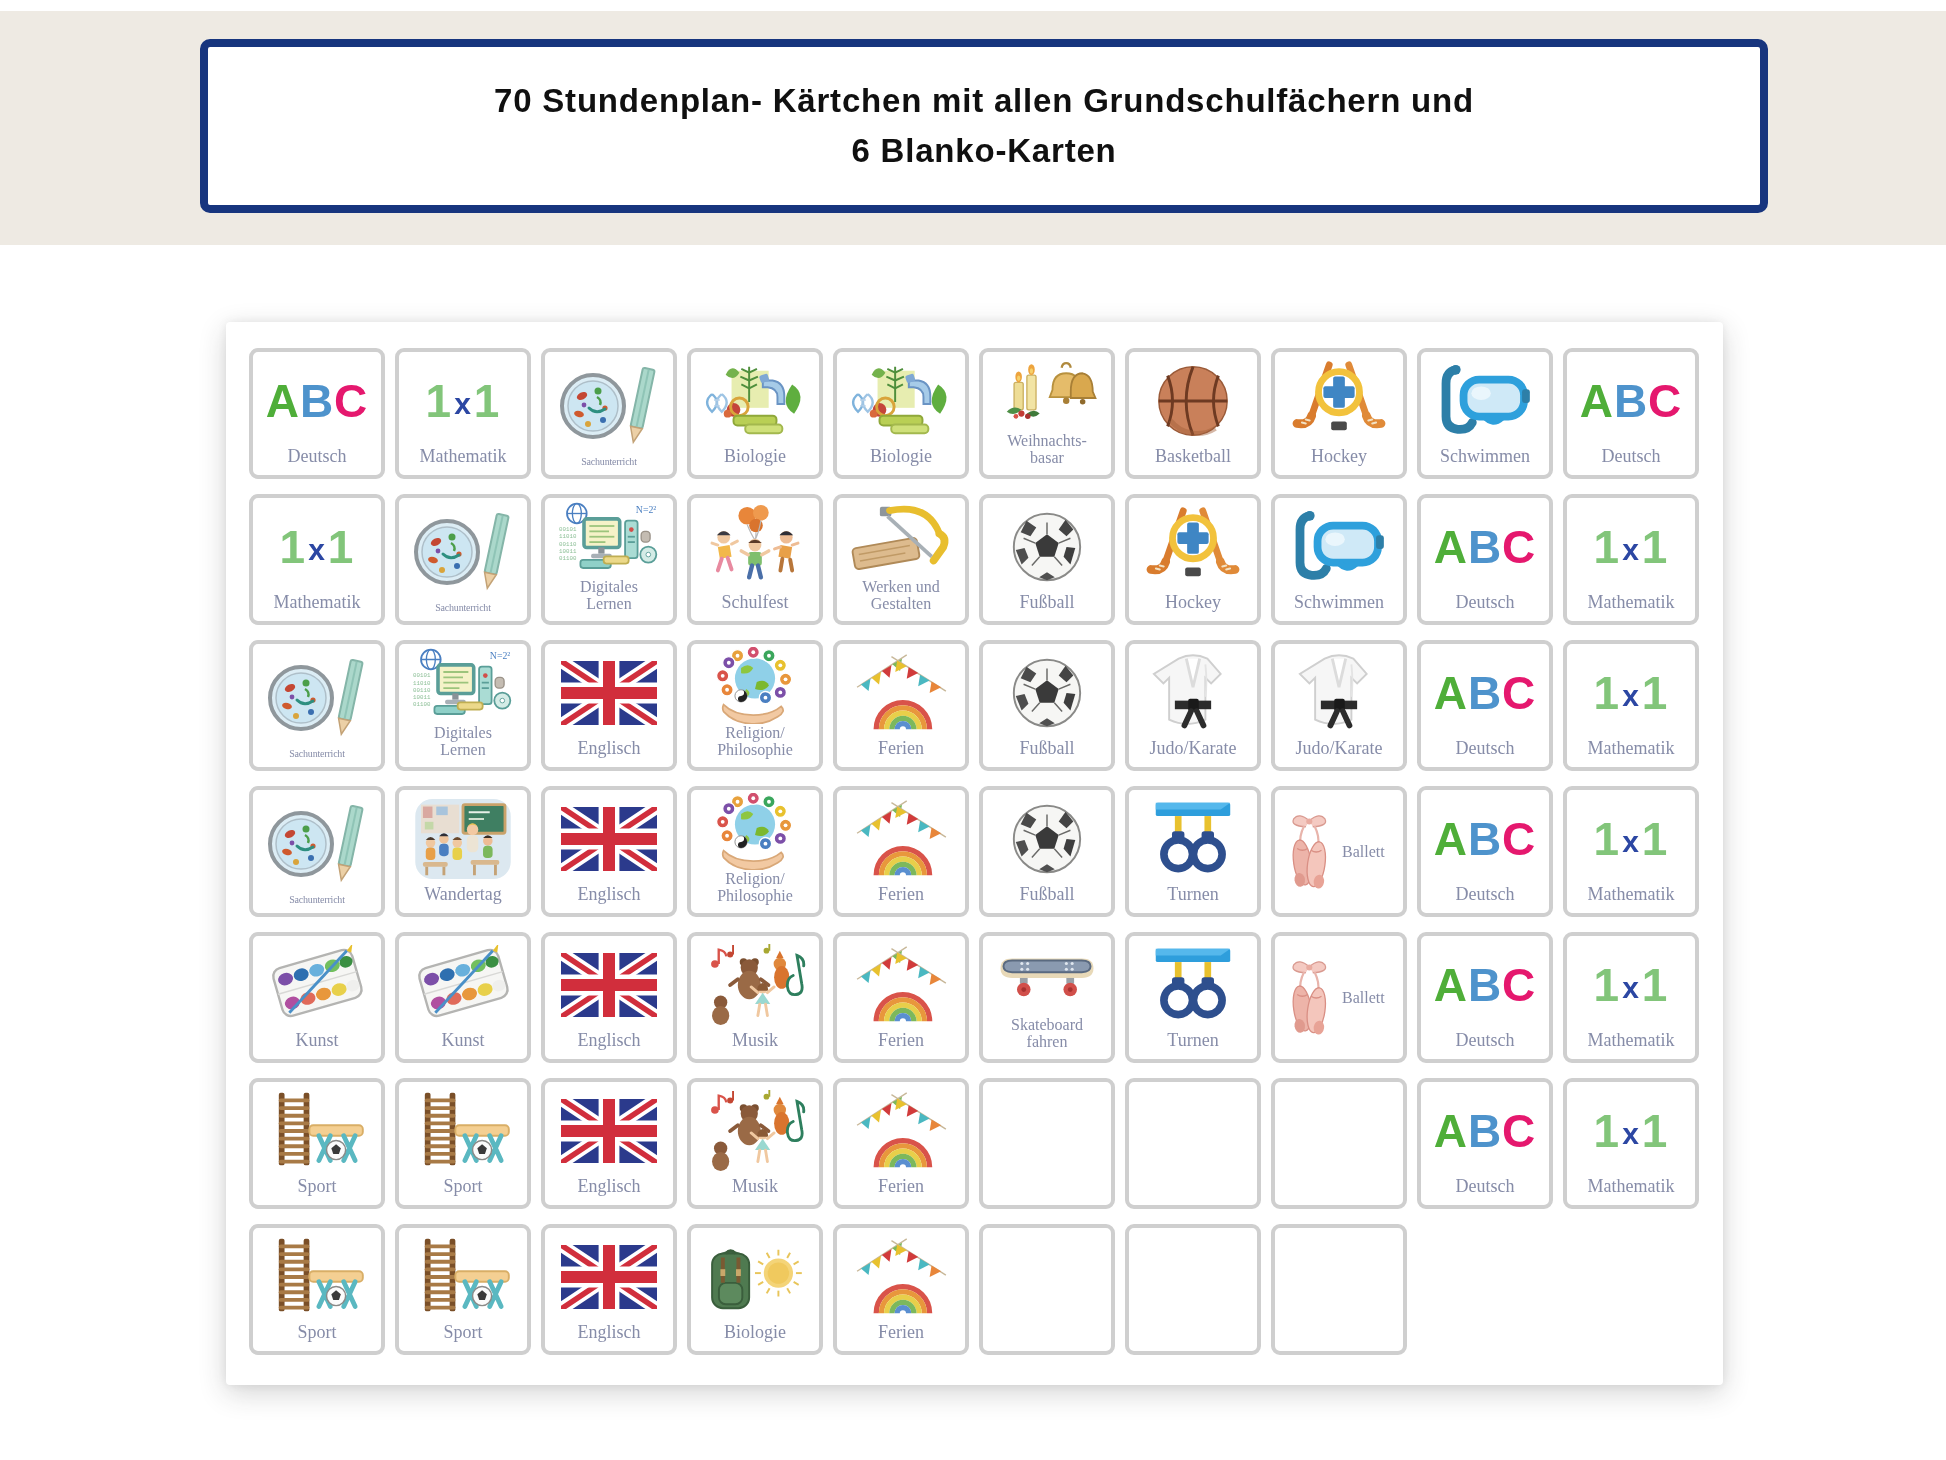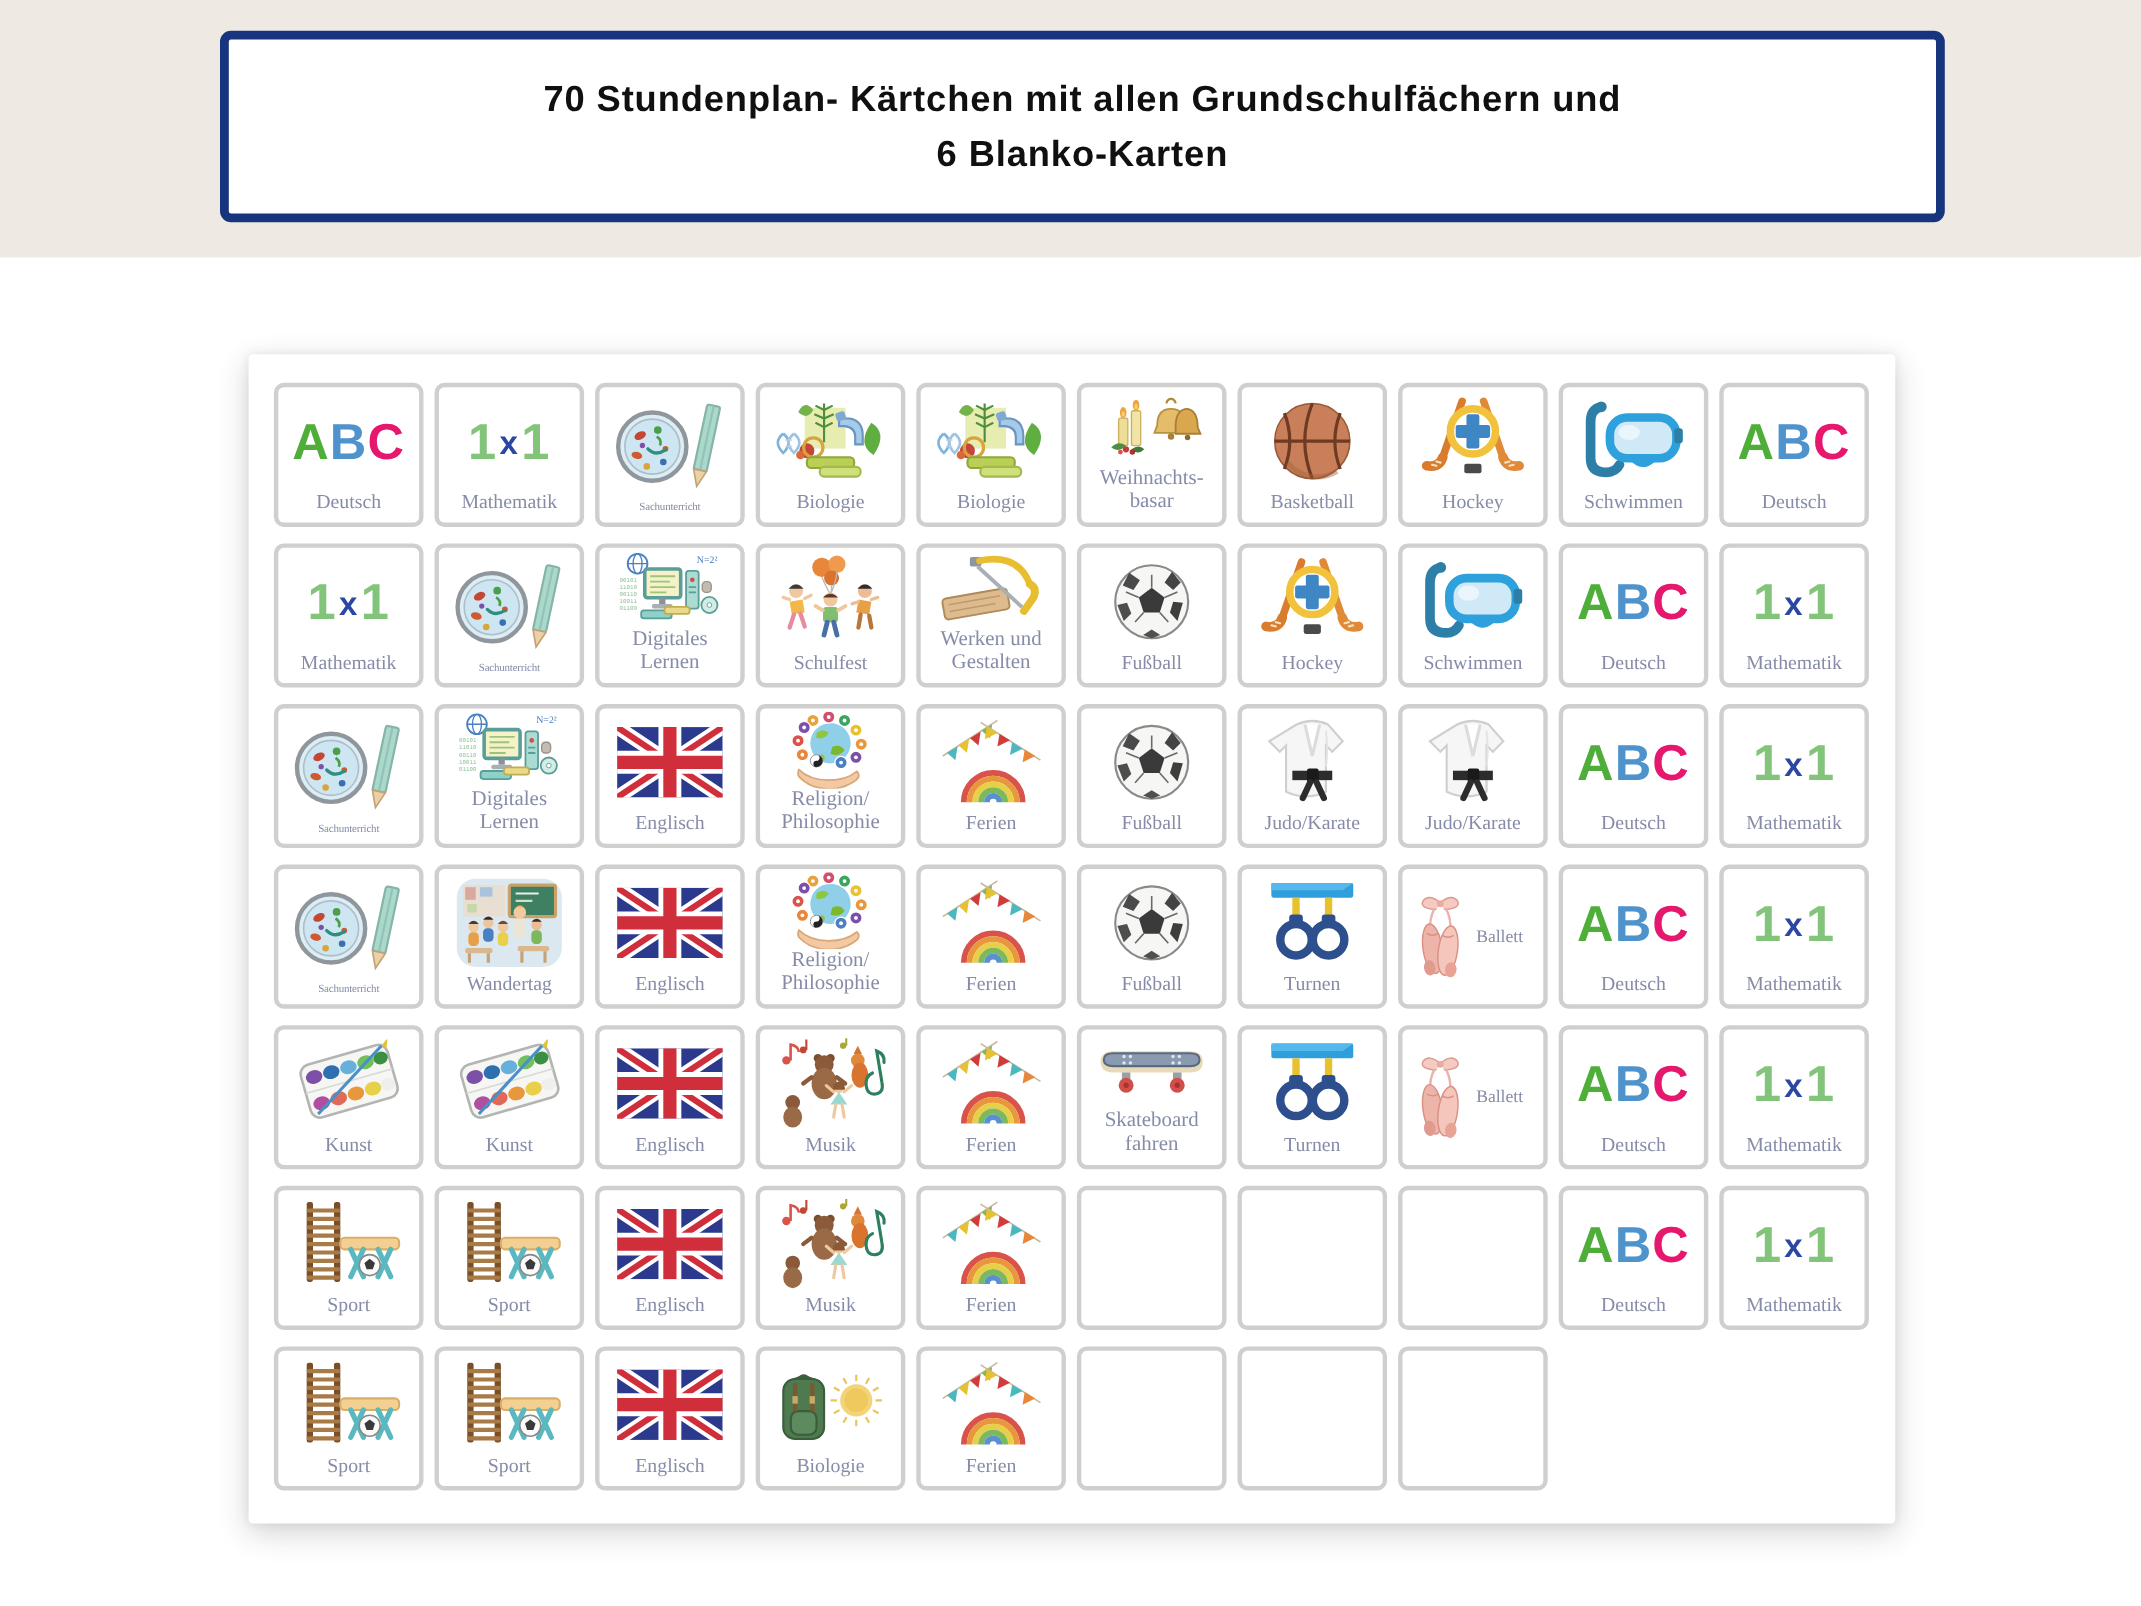--- a/index.html
+++ b/index.html
@@ -4,21 +4,21 @@
 <style>
   :root{
     --beige:#eeeae3; --navy:#17357e; --cardBorder:#cfcfcf; --labelColor:#868ca8;
   }
   *{box-sizing:border-box}
   html,body{margin:0;padding:0}
   body{
     width:1946px;height:1460px;position:relative;overflow:hidden;
     background:#ffffff;font-family:"Liberation Sans",sans-serif;
   }
-  .top-band{position:absolute;left:0;top:0;width:1946px;height:234px;background:var(--beige)}
+  .top-band{position:absolute;left:0;top:11px;width:1946px;height:234px;background:var(--beige)}
   .banner{
     position:absolute;left:200px;top:28px;width:1568px;height:174px;
     background:#ffffff;border:8px solid var(--navy);border-radius:10px;
     display:flex;flex-direction:column;align-items:center;justify-content:center;gap:12px;
   }
   .banner-line{font-size:33px;font-weight:600;color:#101010;letter-spacing:.8px;white-space:nowrap}
   .sheet{
     position:absolute;left:226px;top:322px;width:1497px;height:1063px;background:#ffffff;
     border-radius:4px;box-shadow:0 8px 28px rgba(40,40,40,.20),0 0 10px rgba(0,0,0,.07);
     padding:26px 23px;
@@ -29,21 +29,21 @@
     display:flex;flex-direction:column;align-items:center;justify-content:flex-end;
     padding:3px;overflow:hidden;
   }
   .card .icon{flex:1 1 auto;display:flex;align-items:center;justify-content:center;width:100%;min-height:0;overflow:hidden}
   .card .icon svg{max-width:100%;max-height:100%}
   .card .label{
     font-family:"Liberation Serif",serif;color:var(--labelColor);
     font-size:18px;line-height:1.1;text-align:center;white-space:pre-line;margin-bottom:5px;
   }
   .card.small-label .label{font-size:10px;letter-spacing:-.2px}
-  .card.two-line .label{font-size:19px}
+  .card.two-line .label{font-size:16px}
   .card.label-right{flex-direction:row;justify-content:flex-start;align-items:center;padding-right:17px}
   .card.label-right .icon{flex:0 0 58%;height:100%}
   .card.label-right .label{flex:1;margin:0;font-size:16px}
   .txticon{font-weight:bold;font-size:46px;letter-spacing:1px;display:flex;align-items:center;line-height:1}
   .txticon .x{font-size:30px;margin:6px 2px 0 2px}
 </style>
 </head>
 <body>
 
 <div class="top-band">

